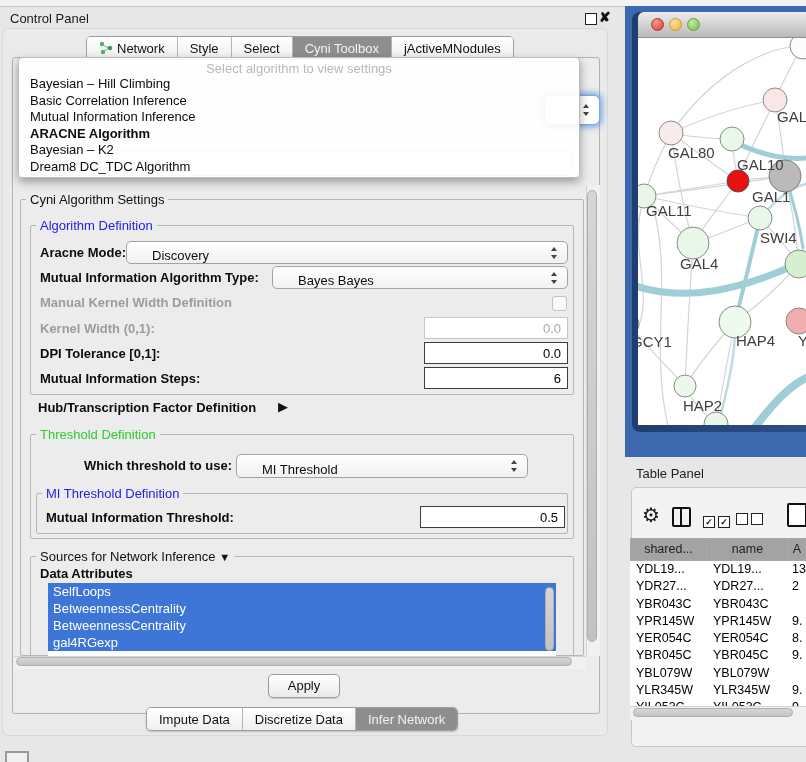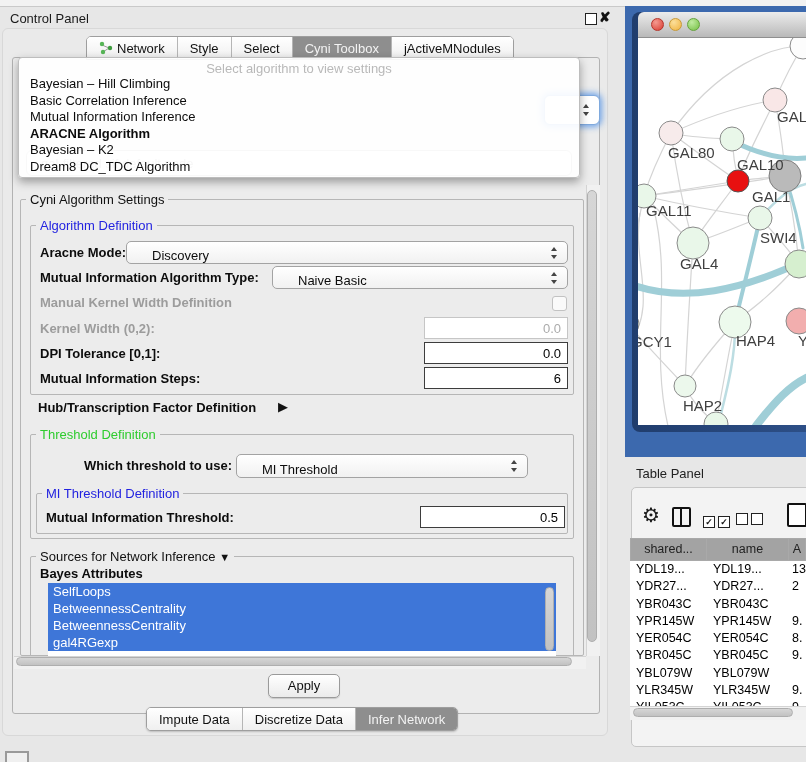--- a/index.html
+++ b/index.html
@@ -154,28 +154,28 @@
 <div class="abs gtitle blue" style="left:36px;top:218px;">Algorithm Definition</div>
 
 <div class="abs flabel" style="left:40px;top:245px;">Aracne Mode:</div>
 <div class="abs combo" style="left:126px;top:241px;width:442px;height:23px;">
   <span>Discovery</span>
   <span class="stepper"></span>
 </div>
 
 <div class="abs flabel" style="left:40px;top:270px;">Mutual Information Algorithm Type:</div>
 <div class="abs combo" style="left:272px;top:266px;width:296px;height:23px;">
-  <span>Naive Basic</span>
+  <span>Bayes Bayes</span>
   <span class="stepper"></span>
 </div>
 
 <div class="abs flabel dis" style="left:40px;top:295px;">Manual Kernel Width Definition</div>
 <div class="abs cbx-big" style="left:552px;top:296px;"></div>
 
-<div class="abs flabel dis" style="left:40px;top:321px;">Kernel Width (0,2):</div>
+<div class="abs flabel dis" style="left:40px;top:321px;">Kernel Width (0,1):</div>
 <input class="abs tf dis" style="left: 424px; top: 317px; width: 144px; height: 22px;" readonly="" value="0.0">
 
 <div class="abs flabel" style="left:40px;top:346px;">DPI Tolerance [0,1]:</div>
 <input class="abs tf strong" style="left: 424px; top: 342px; width: 144px; height: 22px;" value="0.0">
 
 <div class="abs flabel" style="left:40px;top:371px;">Mutual Information Steps:</div>
 <input class="abs tf strong" style="left: 424px; top: 367px; width: 144px; height: 22px;" value="6">
 
 <div class="abs flabel" style="left:38px;top:400px;">Hub/Transcription Factor Definition</div>
 <div class="abs" style="left:278px;top:399px;font-size:13px;color:#111;">▶</div>
@@ -192,21 +192,21 @@
 <div class="abs group" style="left:36px;top:493px;width:530px;height:39px;"></div>
 <div class="abs gtitle blue" style="left:42px;top:486px;">MI Threshold Definition</div>
 <div class="abs flabel" style="left:46px;top:510px;">Mutual Information Threshold:</div>
 <input class="abs tf strong" style="left: 420px; top: 506px; width: 145px; height: 22px;" value="0.5">
 
 <div class="abs group" style="left:30px;top:556px;width:542px;height:104px;"></div>
 <div class="abs gtitle" style="left:36px;top:549px;">
   <span>Sources for Network Inference</span>
   <span style="font-size:11px;">▼</span>
 </div>
-<div class="abs flabel" style="left:40px;top:566px;">Bayes Attributes</div>
+<div class="abs flabel" style="left:40px;top:566px;">Data Attributes</div>
 <div class="abs attr-list" style="left:48px;top:583px;width:508px;height:80px;" id="attr-list">
     <div class="attr-item selected">SelfLoops</div>
     <div class="attr-item selected">BetweennessCentrality</div>
     <div class="attr-item selected">BetweennessCentrality</div>
     <div class="attr-item selected">gal4RGexp</div>
   </div>
 <div class="abs sb-thumb" style="left:545px;top:587px;width:9px;height:64px;"></div>
 
 <div class="abs sb-track-v" style="left:586px;top:185px;width:13px;height:471px;"></div>
 <div class="abs sb-thumb" style="left:587px;top:190px;width:10px;height:452px;"></div>

